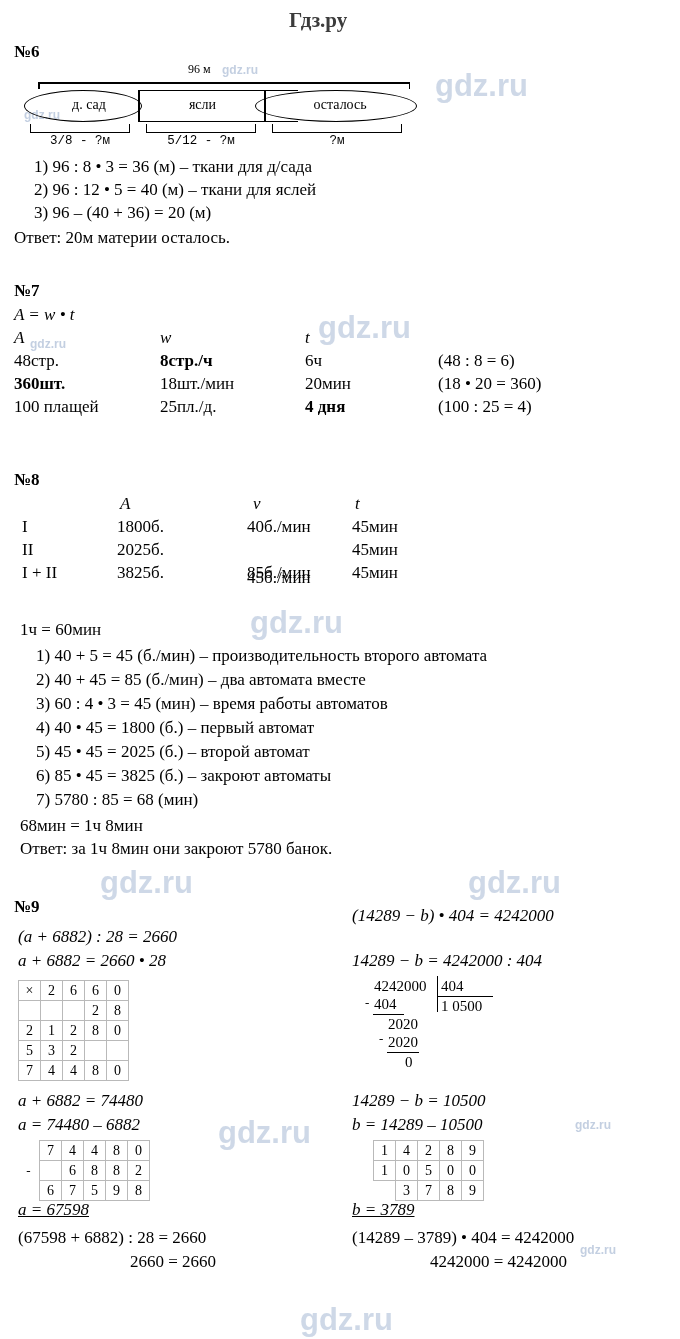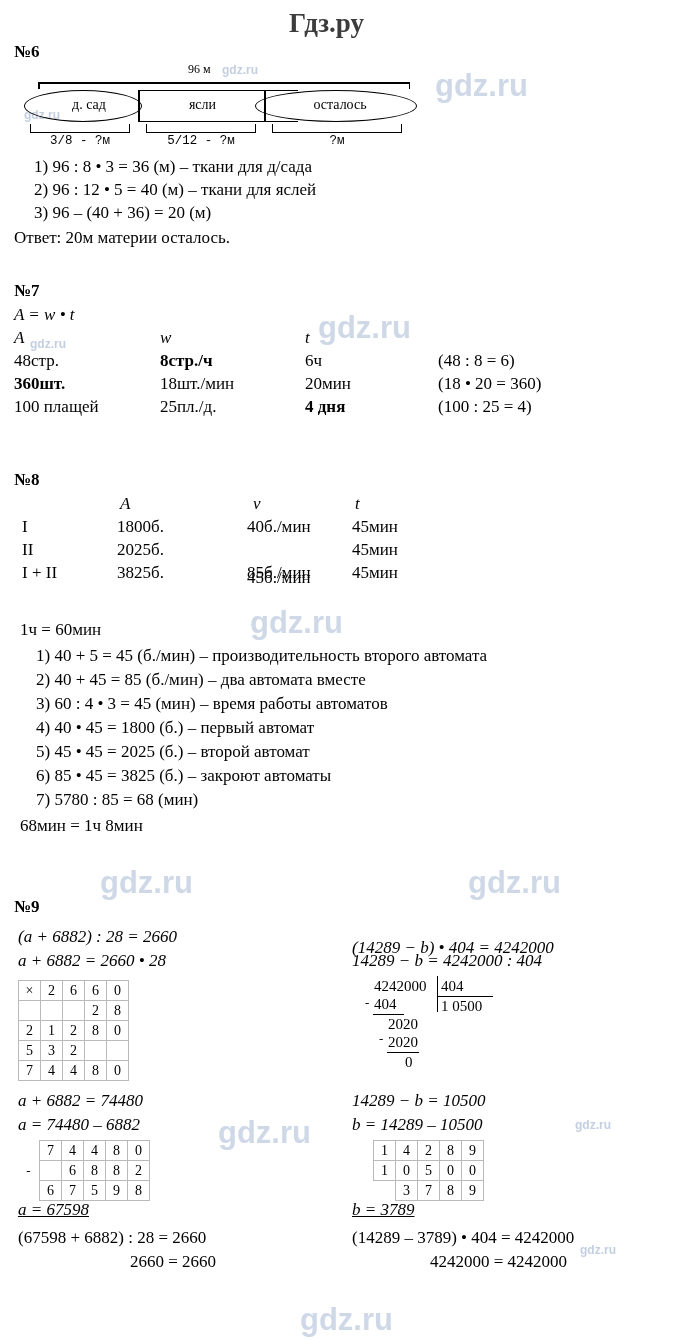--- a/index.html
+++ b/index.html
@@ -10,21 +10,21 @@
     font-family:"Liberation Serif", serif;
     color:#000000;
     position:relative;
     overflow:hidden;
   }
   .page{position:relative;width:680px;height:1339px;}
 
   .site-logo{
     position:absolute;
     font-family:"Liberation Serif", serif;
-    font-size:27px;
+    font-size:21px;
     font-weight:bold;
     color:#3c3c3c;
     letter-spacing:0px;
   }
   .wm{
     position:absolute;
     font-family:"Liberation Sans", sans-serif;
     font-weight:bold;
     color:#c9d4e4;
     opacity:.85;
@@ -193,20 +193,21 @@
   <div class="txt" style="left:20px;top:620px;">1ч = 60мин</div>
 
   <div class="txt" style="left:36px;top:646px;">1) 40 + 5 = 45 (б./мин) – производительность второго автомата</div>
   <div class="txt" style="left:36px;top:670px;">2) 40 + 45 = 85 (б./мин) – два автомата вместе</div>
   <div class="txt" style="left:36px;top:694px;">3) 60 : 4 • 3 = 45 (мин) – время работы автоматов</div>
   <div class="txt" style="left:36px;top:718px;">4) 40 • 45 = 1800 (б.) – первый автомат</div>
   <div class="txt" style="left:36px;top:742px;">5) 45 • 45 = 2025 (б.) – второй автомат</div>
   <div class="txt" style="left:36px;top:766px;">6) 85 • 45 = 3825 (б.) – закроют автоматы</div>
   <div class="txt" style="left:36px;top:790px;">7) 5780 : 85 = 68 (мин)</div>
   <div class="txt" style="left:20px;top:816px;">68мин = 1ч 8мин</div>
+  <div class="txt" style="left:20px;top:839px;">Ответ: за 1ч 8мин они закроют 5780 банок.</div>
 
   <div class="task-num" style="left:14px;top:897px;">№9</div>
 
   <div class="txt it" style="left:18px;top:927px;">(a + 6882) : 28 = 2660</div>
   <div class="txt it" style="left:18px;top:951px;">a + 6882 = 2660 • 28</div>
 
   <table class="dgrid" style="left:18px;top:980px;">
     <tbody>
         <tr>
       <td>×</td>
@@ -275,21 +276,21 @@
       <td>9</td>
       <td>8</td>
     </tr>
   </tbody>
     </table>
 
   <div class="txt it u" style="left:18px;top:1200px;">a = 67598</div>
   <div class="txt" style="left:18px;top:1228px;">(67598 + 6882) : 28 = 2660</div>
   <div class="txt" style="left:130px;top:1252px;">2660 = 2660</div>
 
-  <div class="txt it" style="left:352px;top:938px;font-family:Liberation Serif, serif;">(14289 − b) • 404 = 4242000</div>
+  <div class="txt it" style="left:352px;top:906px;font-family:Liberation Serif, serif;">(14289 − b) • 404 = 4242000</div>
   <div class="txt it" style="left:352px;top:951px;">14289 − b = 4242000 : 404</div>
 
   <div>
     <div class="longdiv" style="left:374px;top:978px;">4242000</div>
     <div class="ld-vline" style="left:437px;top:976px;height:36px;"></div>
     <div class="longdiv" style="left:441px;top:978px;">404</div>
     <div class="ld-line" style="left:437px;top:996px;width:56px;"></div>
     <div class="longdiv" style="left:441px;top:998px;">1 0500</div>
 
     <div class="longdiv" style="left:365px;top:995px;font-size:13px;">-</div>

